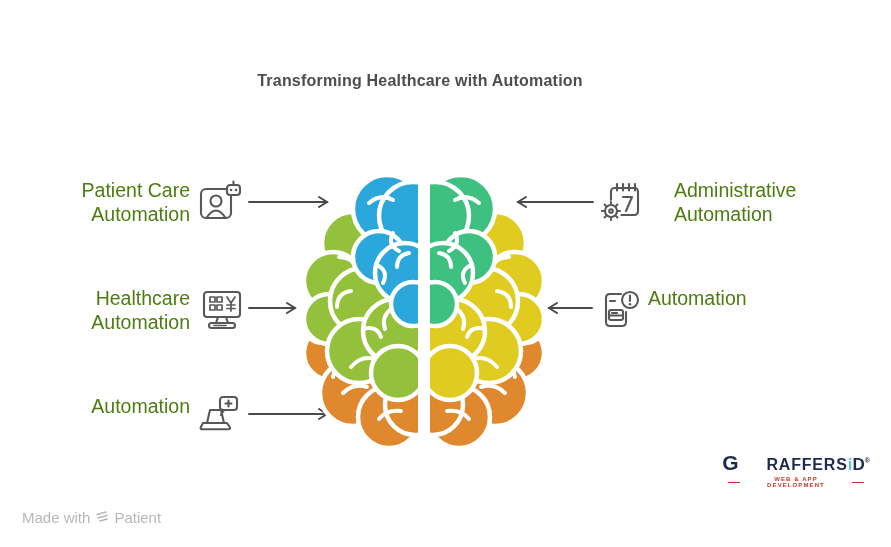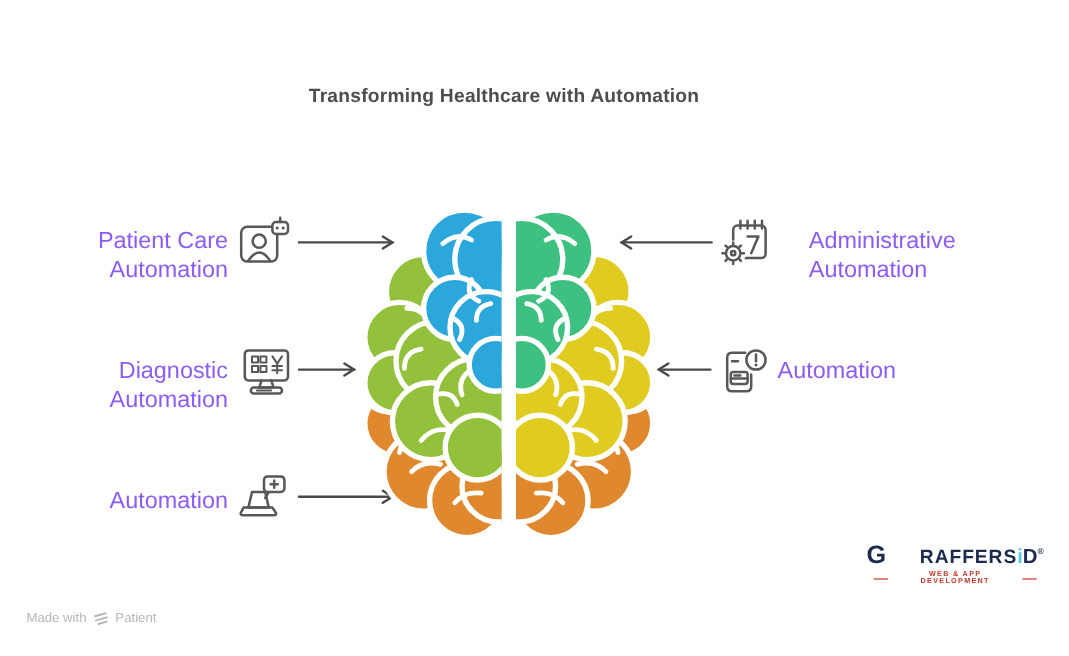--- a/index.html
+++ b/index.html
@@ -2,33 +2,33 @@
 <html><head>
 <meta charset="utf-8">
 <style>
   * { margin:0; padding:0; box-sizing:border-box; }
   body { font-family:"Liberation Sans", sans-serif; background:#fff; }
   .canvas { position:relative; width:891px; height:547px; background:#ffffff; overflow:hidden; }
 
   .title { position:absolute; left:0; top:72px; width:840px; text-align:center;
            font-size:16px; font-weight:700; color:#4d4d4d; letter-spacing:.2px; }
 
-  .label { position:absolute; font-size:19.5px; line-height:24px; color:#8b5cf6;margin-top:11px; }
+  .label { position:absolute; font-size:19.5px; line-height:24px; color:#4d7c0f; }
   .label.left  { left:30px; width:160px; text-align:right; }
   .label.right { text-align:left; width:210px; }
 
   .icon { position:absolute; }
   .icon svg { display:block; }
 
   .arrow { position:absolute; }
 
   .brain { position:absolute; left:303px; top:161px; }
 
-  .made-with { position:absolute; left:22px; top:509px; font-size:11px; color:#b7b7b7;
-               display:flex; gap:5px; }
+  .made-with { position:absolute; left:22px; top:509px; font-size:15px; color:#b7b7b7;
+               display:flex; align-items:center; gap:5px; }
 
   .logo { position:absolute; left:728px; top:451px; width:136px; text-align:center; }
   .logo-line1 { display:flex; align-items:baseline; justify-content:center; color:#1c2b4d; }
   .logo-g   { font-size:21px; font-weight:800; }
   .logo-raf { font-size:16px; font-weight:800; letter-spacing:.8px;padding-left:28px; }
   .logo-i   { font-size:17px; font-weight:800; color:#5bc6ea; }
   .logo-d   { font-size:17px; font-weight:800; }
   .logo-reg { font-size:7px; font-weight:700; position:relative; top:-7px; }
   .logo-line2 { margin-top:1px; font-size:6px; font-weight:700; color:#c0392b;
                 letter-spacing:1.1px; display:flex; align-items:center; justify-content:center; gap:4px; }
@@ -42,21 +42,21 @@
 
 <div class="canvas">
 
   <h1 class="title">Transforming Healthcare with Automation</h1>
 
   <div class="label left" style="top:178px">
     <div>Patient Care</div>
     <div>Automation</div>
   </div>
   <div class="label left" style="top:286px">
-    <div>Diagnostic</div>
+    <div>Healthcare</div>
     <div>Automation</div>
   </div>
   <div class="label left" style="top:394px">
     <div>Automation</div>
   </div>
 
   <div class="label right" style="left:674px; top:178px">
     <div>Administrative</div>
     <div>Automation</div>
   </div>

